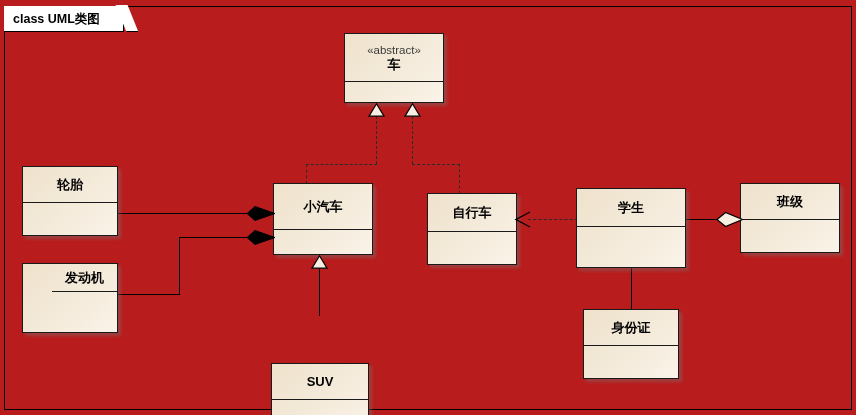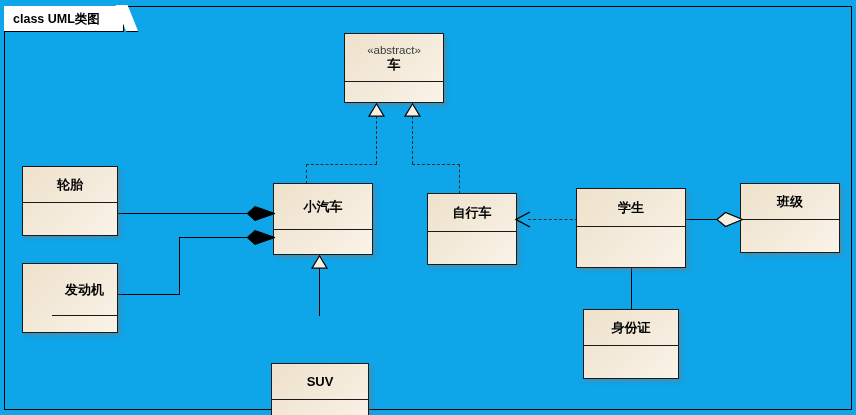--- a/index.html
+++ b/index.html
@@ -5,21 +5,21 @@
   * { box-sizing: border-box; }
   html, body {
     margin: 0; padding: 0;
     background: #ffffff;
     font-family: "Liberation Sans", "DejaVu Sans", sans-serif;
   }
   #stage {
     position: relative;
     width: 856px;
     height: 415px;
-    background: #0ea5e9;
+    background: #b91c1c;
     overflow: hidden;
   }
 
   
   .frame {
     position: absolute;
     left: 4px; top: 6px;
     width: 848px; height: 404px;
     border: 1.5px solid #000000;
     background: transparent;
@@ -204,21 +204,21 @@
   </div>
 
   <div class="uml-class" style="left:22px; top:166px; width:96px; height:70px;">
     <div class="uml-name" style="height:36px;">
       <span>轮胎</span>
     </div>
     <div class="uml-attrs"></div>
   </div>
 
   <div class="uml-class" style="left:22px; top:263px; width:96px; height:70px;">
-    <div class="uml-name" style="height:52px;margin-left:29px;">
+    <div class="uml-name" style="height:28px;margin-left:29px;">
       <span>发动机</span>
     </div>
     <div class="uml-attrs"></div>
   </div>
 
   <div class="uml-class" style="left:271px; top:315px; width:98px; height:72px;margin-top:48px;">
     <div class="uml-name" style="height:36px;">
       <span>SUV</span>
     </div>
     <div class="uml-attrs"></div>

